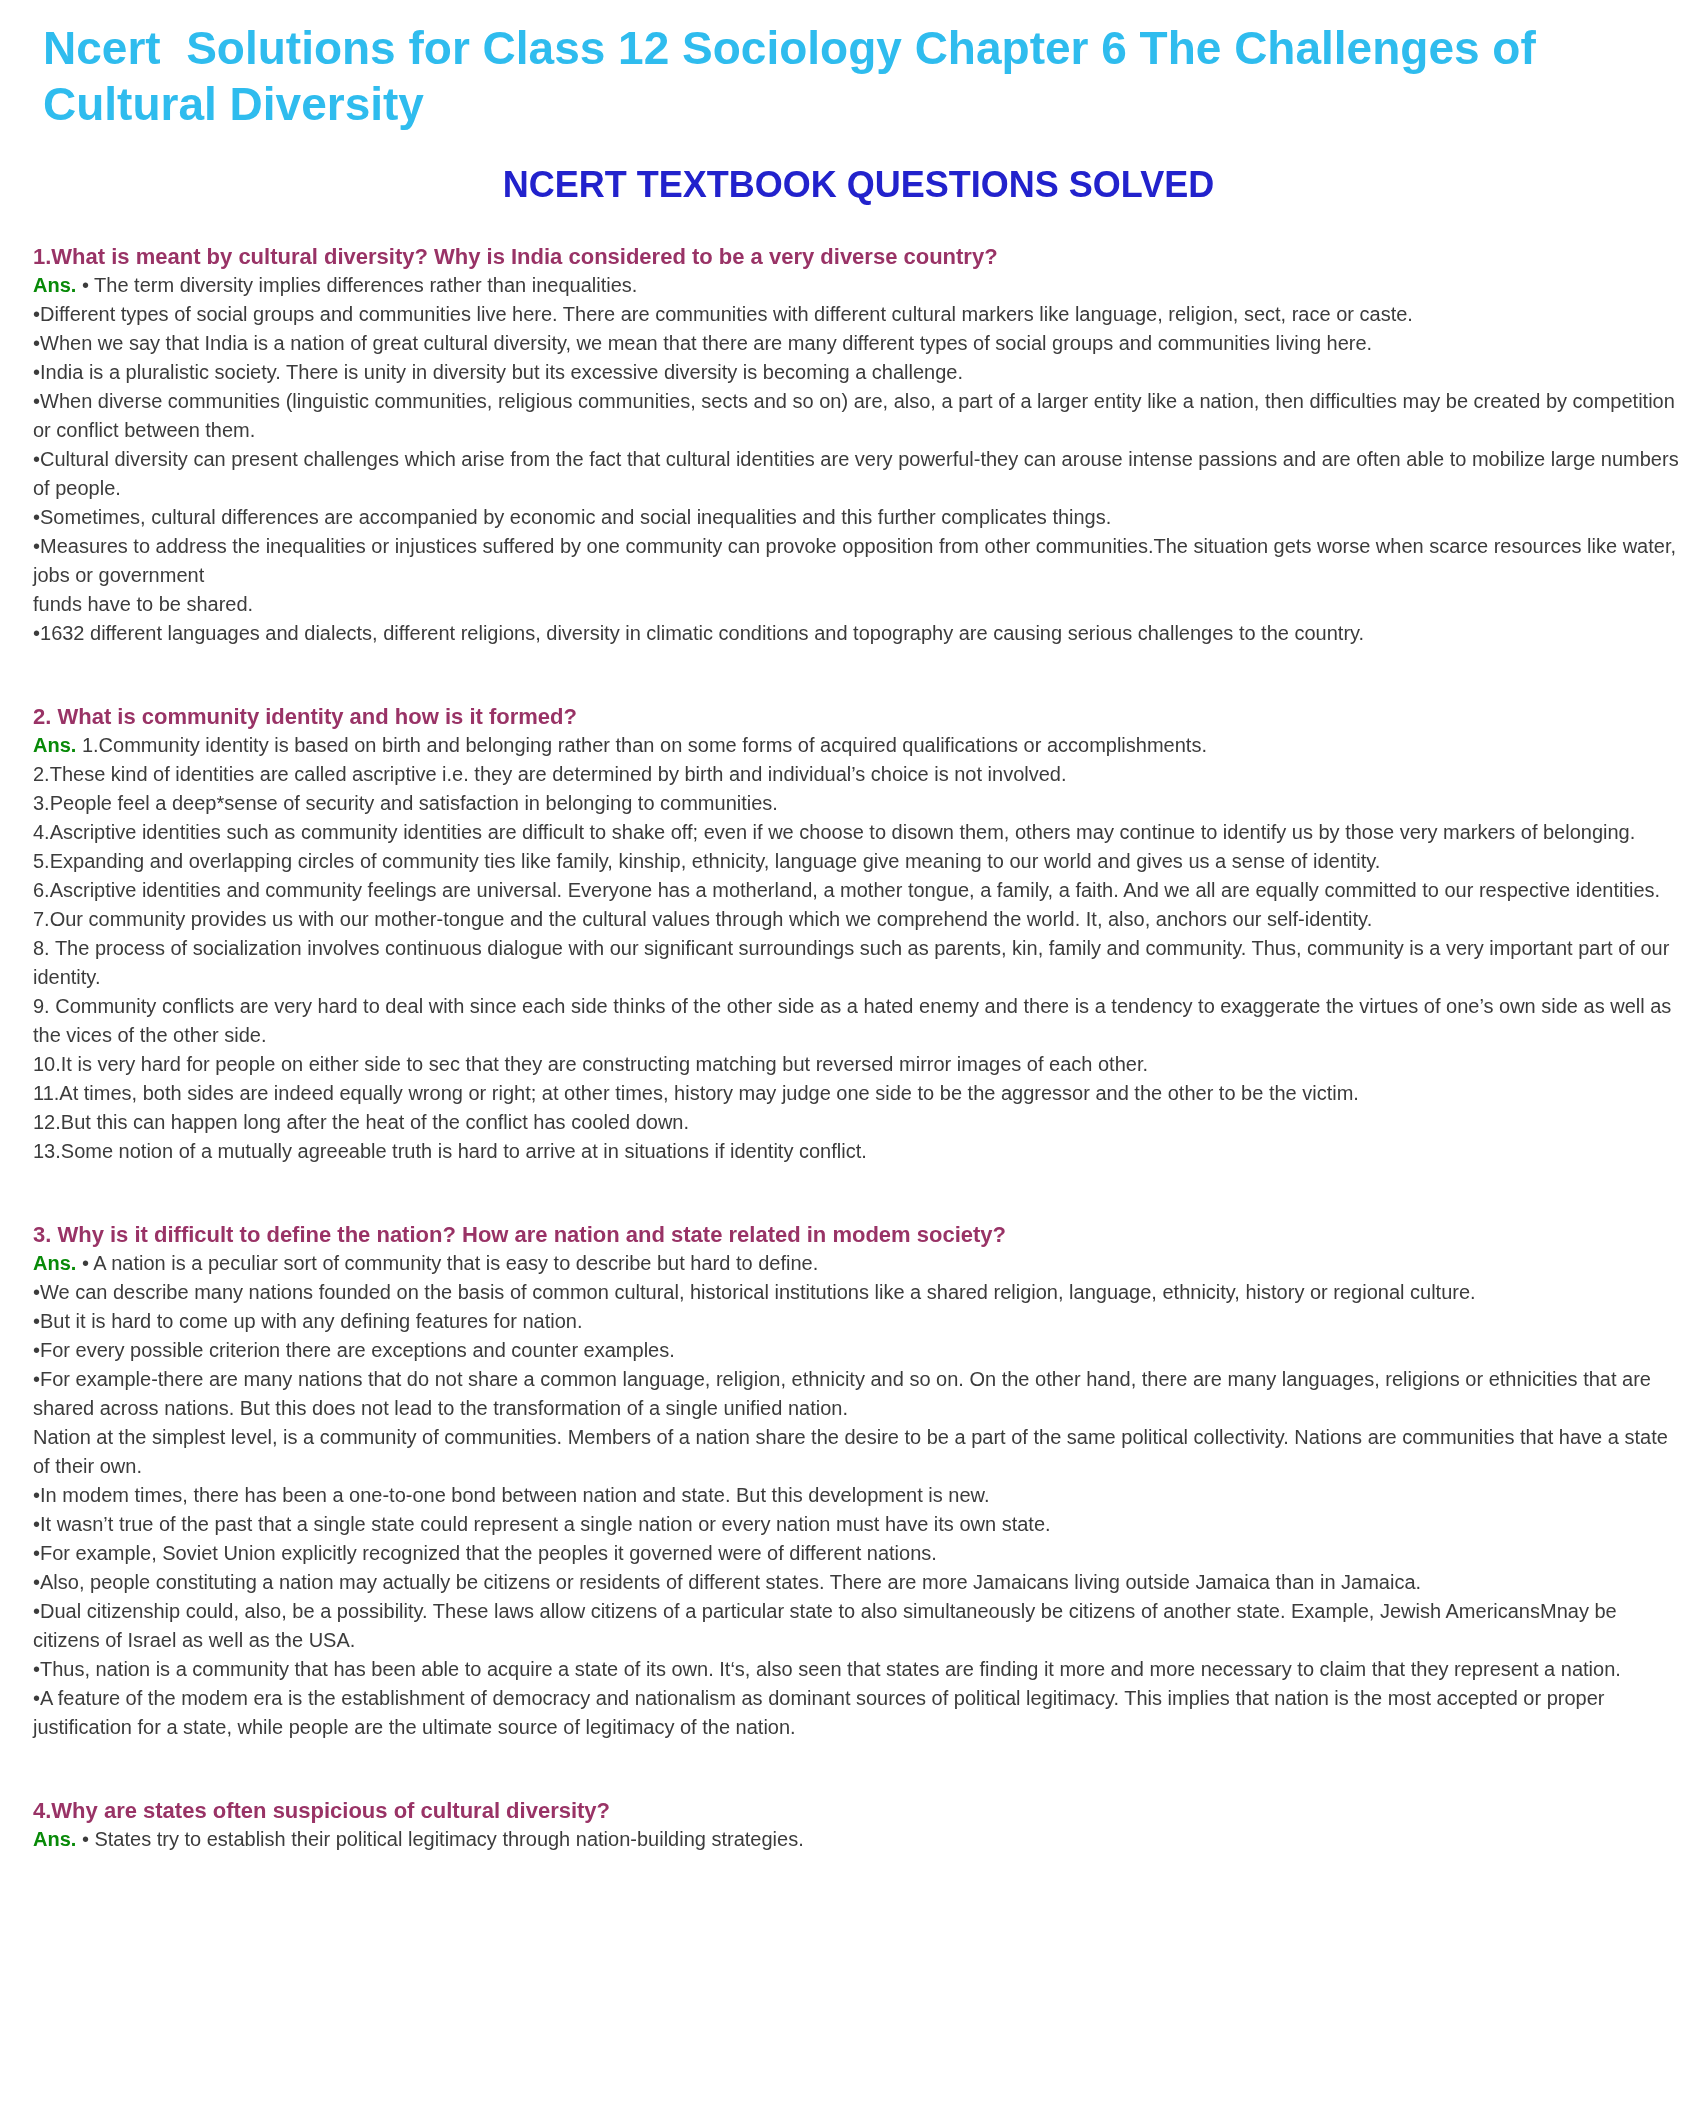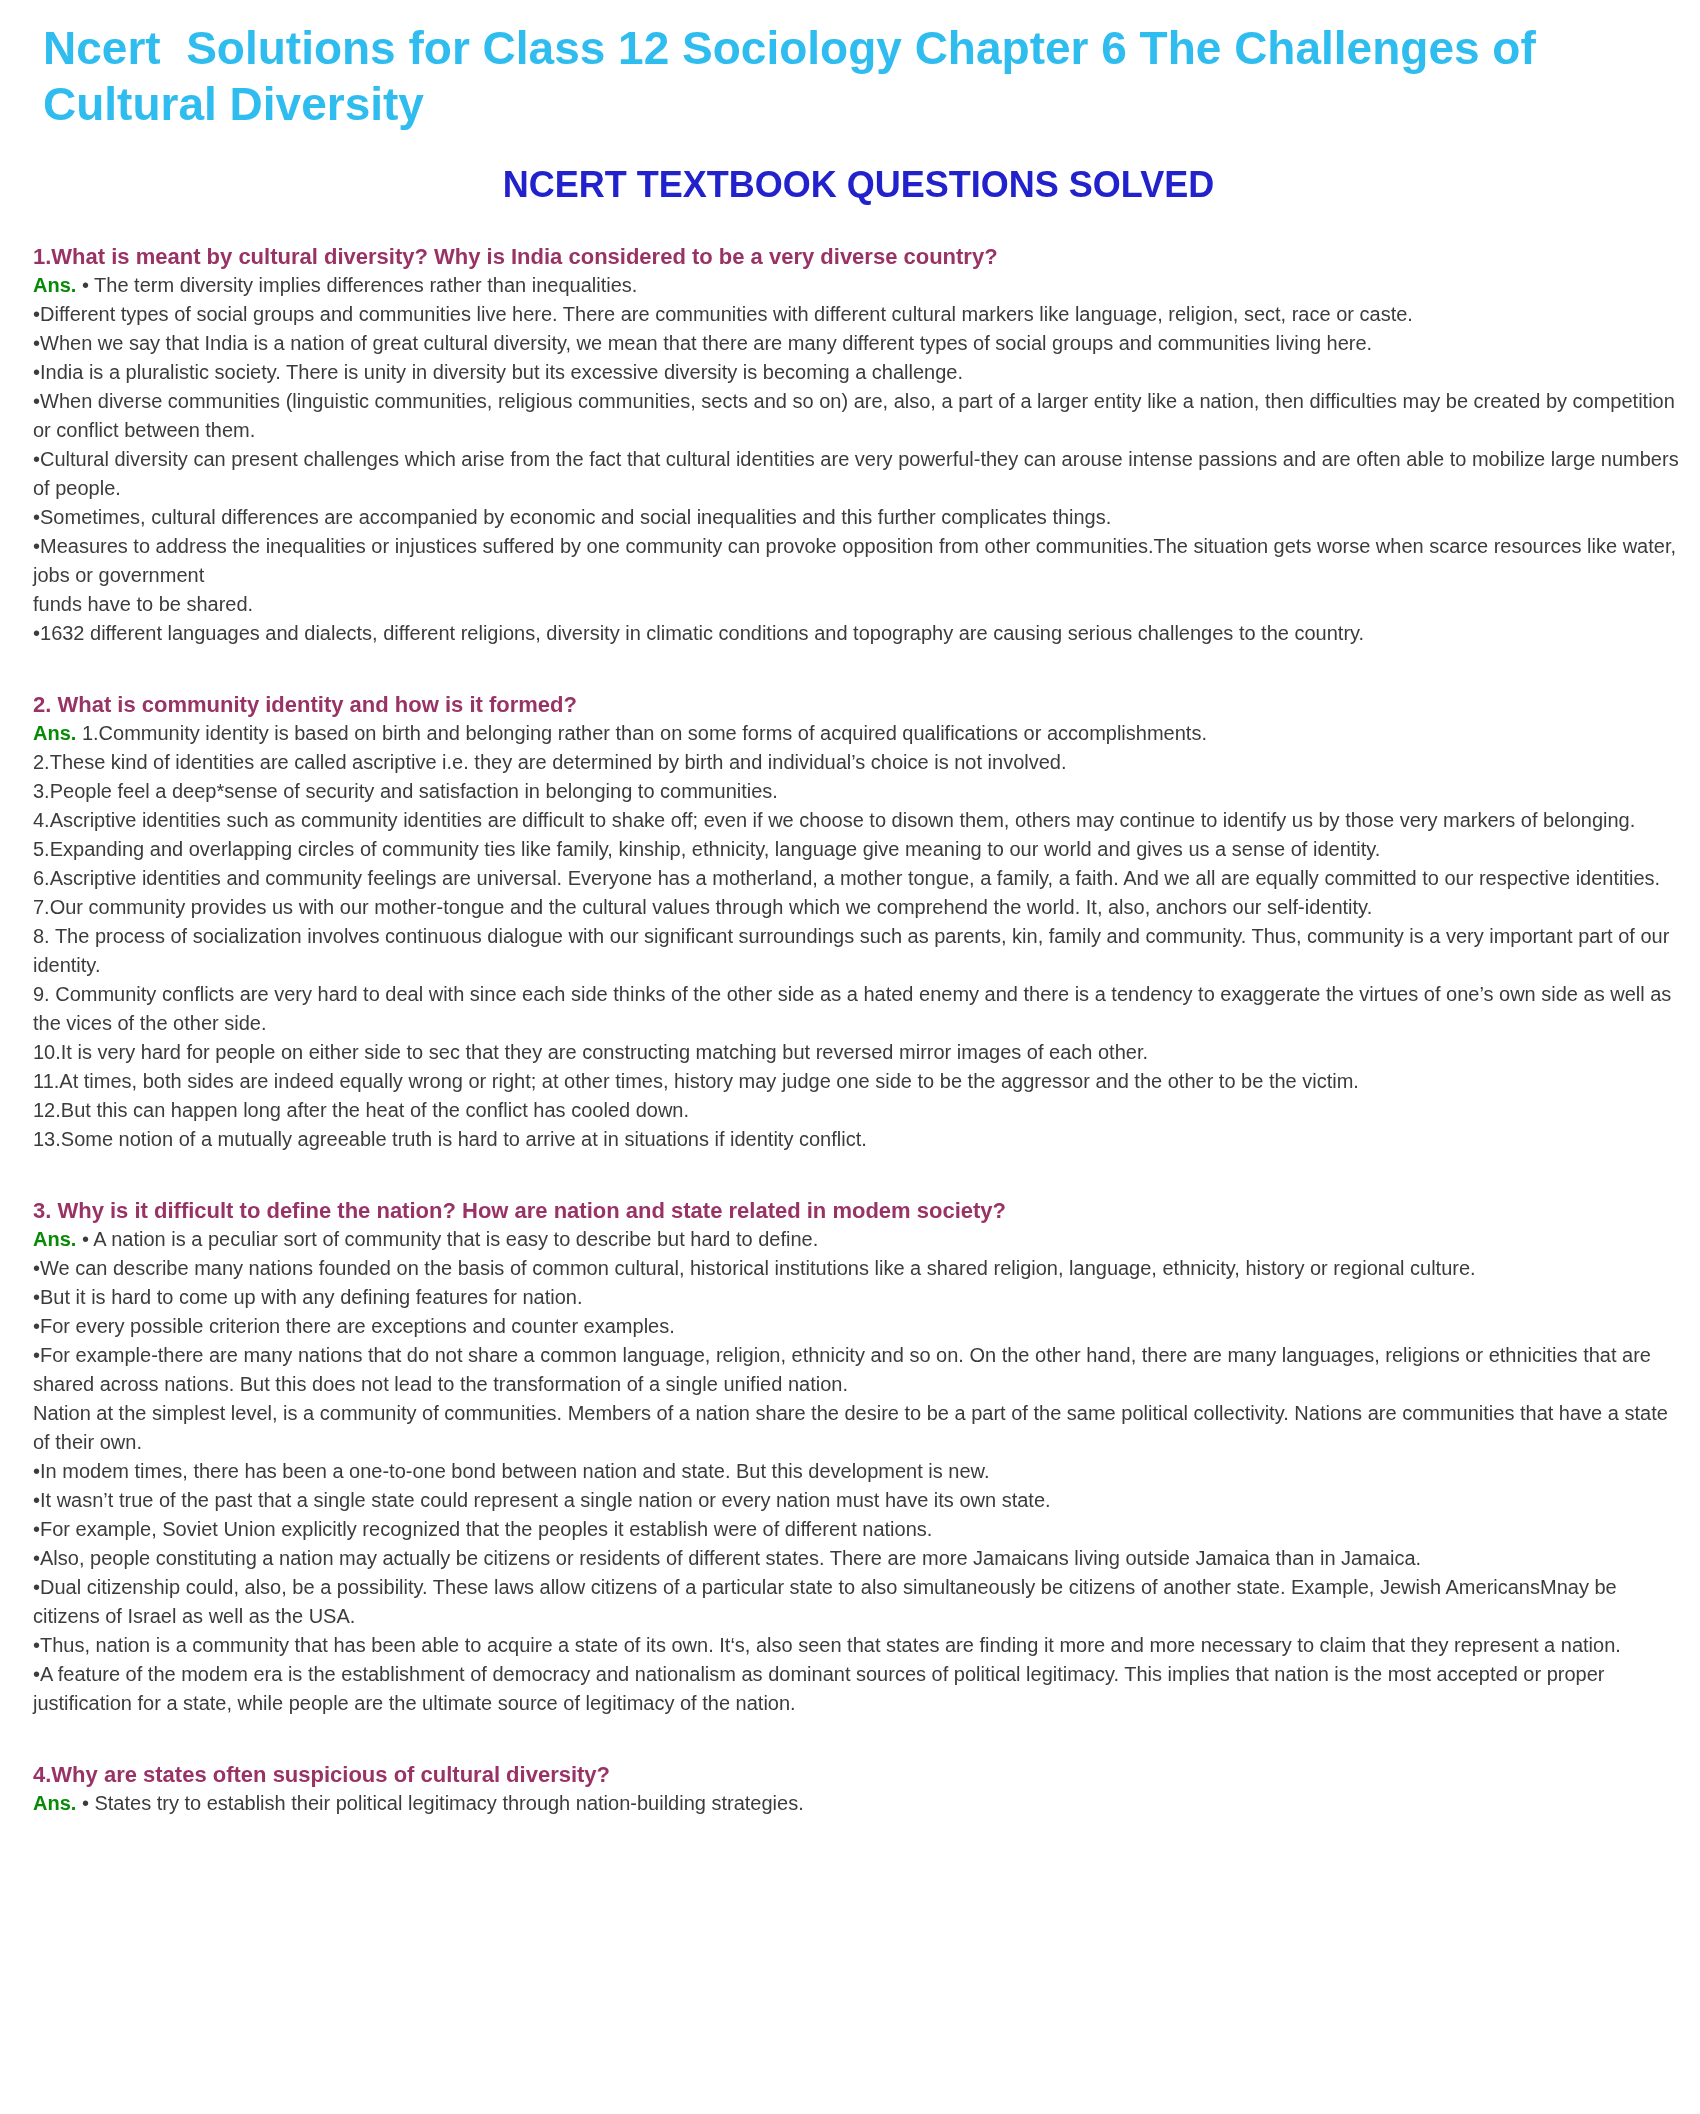--- a/index.html
+++ b/index.html
@@ -30,21 +30,21 @@
     text-align: center;
     font-size: 36px;
     line-height: 42px;
     font-weight: bold;
     color: var(--section-heading-color, #2222cc);
   }
   .content {
     max-width: 1648px;
   }
   .question {
-    margin-top: 42px;
+    margin-top: 54px;
   }
   .question:first-child {
     margin-top: 10px;
   }
   .q-heading {
     margin: 0;
     font-size: 22px;
     line-height: 29px;
     font-weight: bold;
     color: var(--question-color, #993366);
@@ -109,21 +109,21 @@
     <h3 class="q-heading">3. Why is it difficult to define the nation? How are nation and state related in modem society?</h3>
     <div class="answer">
           <div class="a-line"><span class="ans-label">Ans. </span>• A nation is a peculiar sort of community that is easy to describe but hard to define.</div>
           <div class="a-line">•We can describe many nations founded on the basis of common cultural, historical institutions like a shared religion, language, ethnicity, history or regional culture.</div>
           <div class="a-line">•But it is hard to come up with any defining features for nation.</div>
           <div class="a-line">•For every possible criterion there are exceptions and counter examples.</div>
           <div class="a-line">•For example-there are many nations that do not share a common language, religion, ethnicity and so on. On the other hand, there are many languages, religions or ethnicities that are shared across nations. But this does not lead to the transformation of a single unified nation.</div>
           <div class="a-line">Nation at the simplest level, is a community of communities. Members of a nation share the desire to be a part of the same political collectivity. Nations are communities that have a state of their own.</div>
           <div class="a-line">•In modem times, there has been a one-to-one bond between nation and state. But this development is new.</div>
           <div class="a-line">•It wasn’t true of the past that a single state could represent a single nation or every nation must have its own state.</div>
-          <div class="a-line">•For example, Soviet Union explicitly recognized that the peoples it establish were of different nations.</div>
+          <div class="a-line">•For example, Soviet Union explicitly recognized that the peoples it governed were of different nations.</div>
           <div class="a-line">•Also, people constituting a nation may actually be citizens or residents of different states. There are more Jamaicans living outside Jamaica than in Jamaica.</div>
           <div class="a-line">•Dual citizenship could, also, be a possibility. These laws allow citizens of a particular state to also simultaneously be citizens of another state. Example, Jewish AmericansMnay be citizens of Israel as well as the USA.</div>
           <div class="a-line">•Thus, nation is a community that has been able to acquire a state of its own. It‘s, also seen that states are finding it more and more necessary to claim that they represent a nation.</div>
           <div class="a-line">•A feature of the modem era is the establishment of democracy and nationalism as dominant sources of political legitimacy. This implies that nation is the most accepted or proper justification for a state, while people are the ultimate source of legitimacy of the nation.</div>
         </div>
   </section>
 
   <section class="question">
     <h3 class="q-heading">4.Why are states often suspicious of cultural diversity?</h3>
     <div class="answer">

